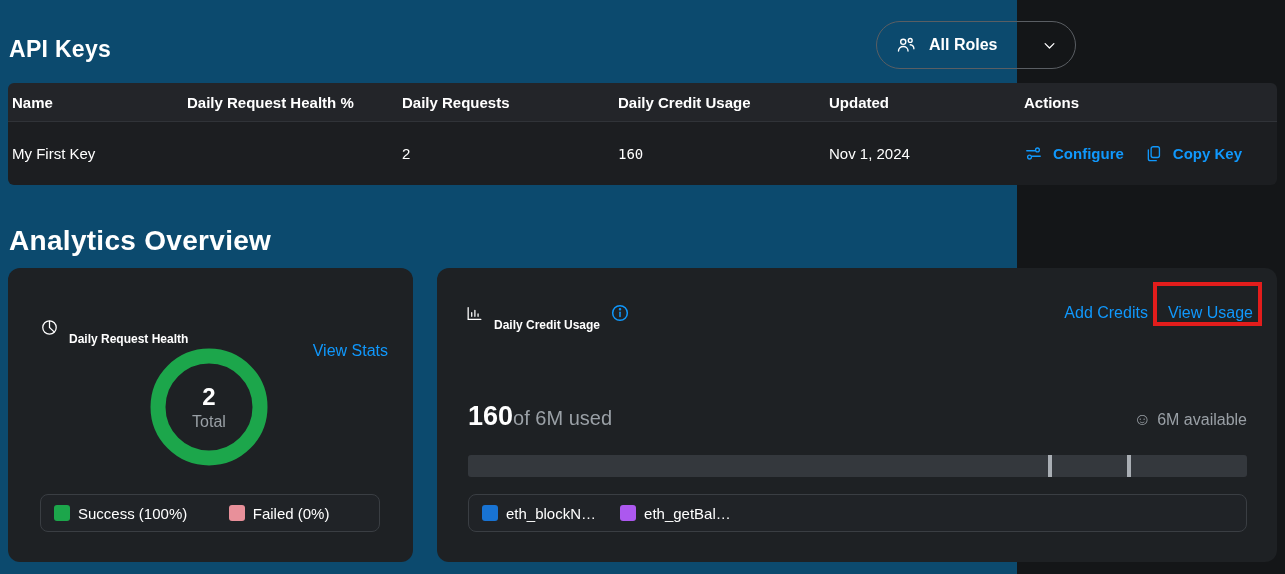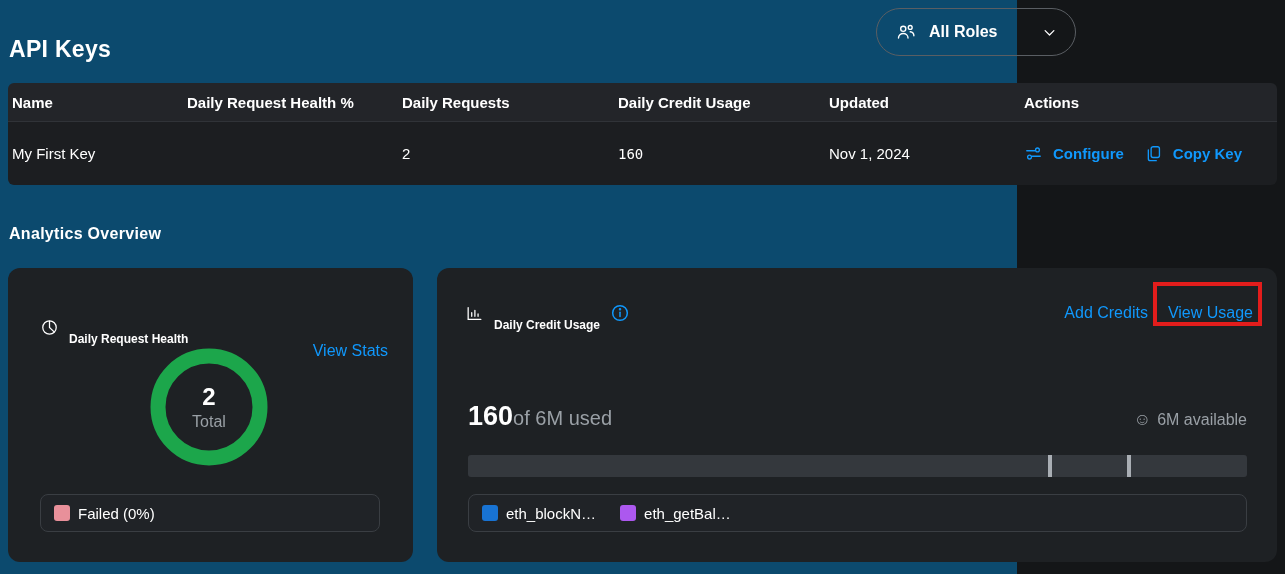--- a/index.html
+++ b/index.html
@@ -7,21 +7,21 @@
   body {
     width: 1285px; height: 574px;
     font-family: "Liberation Sans", sans-serif;
     color: #ffffff; overflow: hidden;
   }
   .page { position: relative; width: 1017px; height: 574px; background: #0c4a6e; }
 
   
   .page-title { position: absolute; left: 9px; top: 36px; font-size: 23px; font-weight: 700; letter-spacing: .3px; }
   .roles-pill {
-    position: absolute; left: 876px; top: 8px; width: 200px; height: 48px;
+    position: absolute; left: 876px; top: 21px; width: 200px; height: 48px;
     border: 1px solid #5a5e63; border-radius: 24px;
     display: flex; align-items: center; gap: 12px; padding: 0 18px; cursor: pointer;
   }
   .roles-pill .lbl { font-size: 16px; font-weight: 600; }
   .roles-pill .chev { margin-left: auto; display: flex; }
   .create-btn {
     position: absolute; left: 1092px; top: 16px; width: 180px; height: 48px;
     border: 1px solid #1098fc; border-radius: 24px; background: transparent;
     display: flex; align-items: center; gap: 10px; padding: 0 13px;
     color: #1098fc; font-size: 15px; font-weight: 600; cursor: pointer;
@@ -38,21 +38,21 @@
     align-items: center; padding: 0 4px;
   }
   .thead { height: 38px; background: #232529; font-size: 15px; font-weight: 700; }
   .tbody-row { height: 64px; background: #1c1e21; border-top: 1px solid #303338; font-size: 15px; }
   .health-bar { width: 186px; height: 14px; border-radius: 2px; }
   .mono { font-family: "DejaVu Sans Mono", monospace; font-size: 14px; }
   .actions-cell { display: flex; align-items: center; gap: 20px; }
   .action-link { display: flex; align-items: center; gap: 10px; color: #1098fc; font-weight: 600; cursor: pointer; }
 
   
-  .analytics-title { position: absolute; left: 9px; top: 225px; font-size: 16px; font-weight: 700; letter-spacing: .3px; }
+  .analytics-title { position: absolute; left: 9px; top: 225px; font-size: 28px; font-weight: 700; letter-spacing: .3px; }
 
   .card { position: absolute; top: 268px; height: 294px; background: #1e2124; border-radius: 12px; }
   .card-left { left: 8px; width: 405px; }
   .card-right { left: 437px; width: 840px; }
 
   .card-header { position: absolute; top: 26px; display: flex; align-items: center; gap: 10px; }
   .card-left .card-header { left: 32px; right: 25px; }
   .card-right .card-header { left: 28px; right: 24px; }
   .card-title { font-size: 12px; font-weight: 700; margin-top: 24px; }
   .hlink { color: #1098fc; font-size: 16px; cursor: pointer; }
@@ -185,20 +185,24 @@
       <svg width="120" height="120" viewBox="0 0 120 120">
         <circle cx="60" cy="60" r="51" fill="none" stroke-width="15" stroke="#1ca64b"></circle>
       </svg>
       <div class="donut-center">
         <span class="donut-total">2</span>
         <span class="donut-sub">Total</span>
       </div>
     </div>
 
     <div class="legend-box">
+      <span class="legend-item first">
+        <span class="swatch" style="background: rgb(28, 166, 75);"></span>
+        <span>Success (100%)</span>
+      </span>
       <span class="legend-item">
         <span class="swatch" style="background: rgb(232, 144, 154);"></span>
         <span>Failed (0%)</span>
       </span>
     </div>
   </div>
 
   <div class="card card-right">
     <div class="card-header">
       <span>

